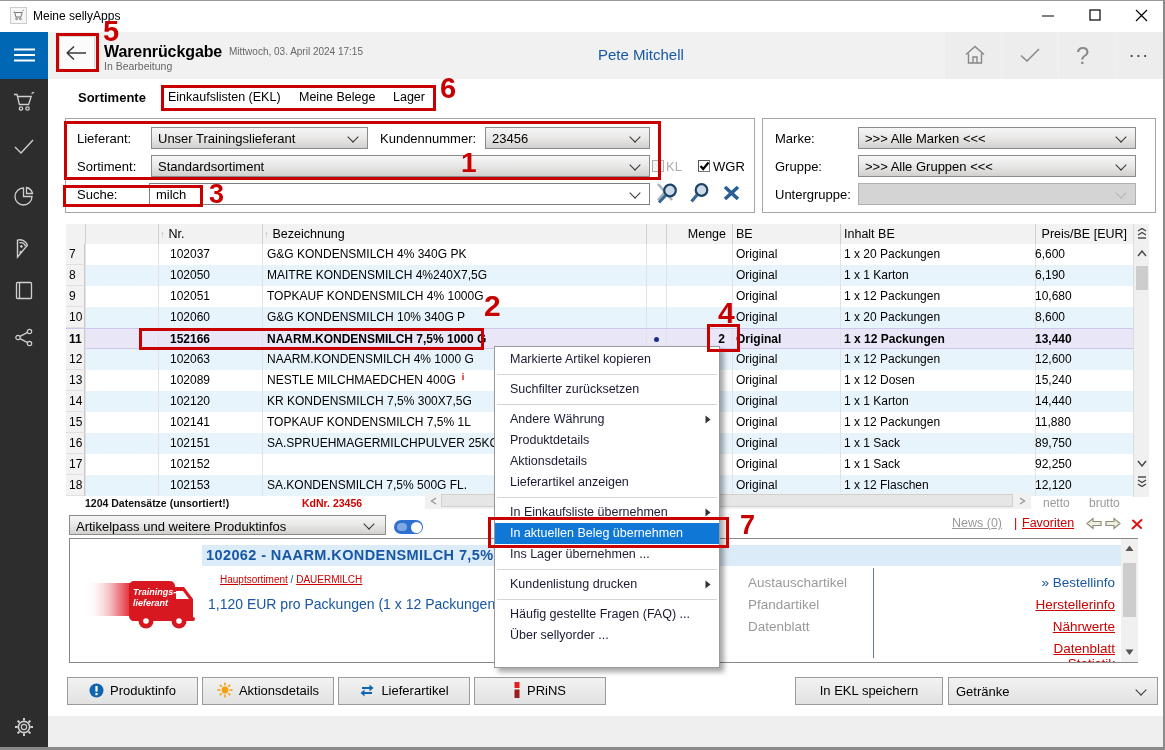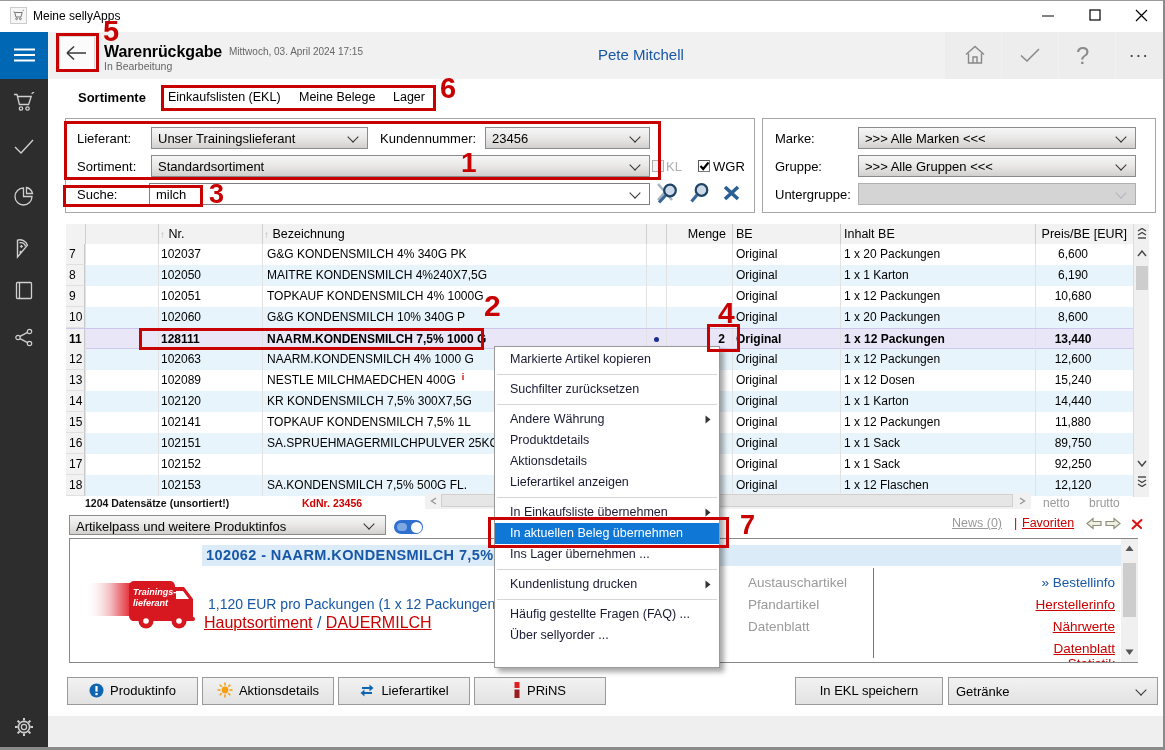--- a/index.html
+++ b/index.html
@@ -213,26 +213,26 @@
   </div>
 <div class="lbl" style="left:775px;top:187px;">Untergruppe:</div>
 <div class="ddgray" style="left:858px;top:183px;width:278px;height:22px;background:#d4d4d4;border-color:#b0b0b0;">
     <i class="chev chevlight" style="right:10px;top:5px;"></i>
   </div>
 
 <style>
   .trow{position:absolute;left:66px;width:1067px;height:21px;}
   .trow .c{position:absolute;top:0;height:21px;line-height:21px;font-size:12px;color:#000;box-sizing:border-box;}
   .cnum{left:0;width:19px;text-align:left;padding-left:3px;background:#f2f2f2;border-right:1px solid #c9c9c9;border-bottom:1px solid #e0e0e0;}
-  .cnr{left:92px;width:107px;padding-left:3px;}
+  .cnr{left:92px;width:107px;padding-left:12px;}
   .cbez{left:196px;width:384px;padding-left:5px;}
   .cmge{left:600px;width:66px;text-align:right;padding-right:7px;}
   .cbe{left:666px;width:108px;padding-left:4px;}
   .cinh{left:774px;width:195px;padding-left:4px;}
-  .cprs{left:969px;width:98px;text-align:center;padding-right:22px;}
+  .cprs{left:969px;width:98px;text-align:left;padding-right:22px;}
   .rowa{background:#ffffff;}
   .rowb{background:#e8f4fb;}
   .vgrid{position:absolute;top:0;width:1px;height:21px;background:#e2e2e2;}
 </style>
 
 <div class="abs" style="left:66px;top:224px;width:1067px;height:21px;background:#f2f2f2;border-bottom:1px solid #c8c8c8;box-sizing:border-box;">
   <div class="abs" style="left:94px;top:3px;font-size:12.5px;color:#000;"><span style="color:#b5b5b5;font-size:10px;">↑</span> Nr.</div>
   <div class="abs" style="left:198px;top:3px;font-size:12.5px;color:#000;"><span style="color:#b5b5b5;font-size:10px;">↑</span> Bezeichnung</div>
   <div class="abs" style="left:600px;top:3px;width:60px;text-align:right;font-size:12.5px;color:#000;">Menge</div>
   <div class="abs" style="left:670px;top:3px;font-size:12.5px;color:#000;">BE</div>
@@ -318,21 +318,21 @@
 <div class="trow rowsel" style="top:328px;background:#e9e6f7;font-weight:bold;border-top:1px solid #cdc7ec;border-bottom:1px solid #cdc7ec;box-sizing:border-box;">
     <div class="vgrid" style="left:19px;"></div>
     <div class="vgrid" style="left:92px;"></div>
     <div class="vgrid" style="left:196px;"></div>
     <div class="vgrid" style="left:580px;"></div>
     <div class="vgrid" style="left:600px;"></div>
     <div class="vgrid" style="left:666px;"></div>
     <div class="vgrid" style="left:774px;"></div>
     <div class="vgrid" style="left:969px;"></div>
     <div class="c cnum">11</div>
-    <div class="c cnr">128111</div>
+    <div class="c cnr">152166</div>
     <div class="c cbez">NAARM.KONDENSMILCH 7,5% 1000 G</div>
     <div class="c cmge">2</div>
     <div class="c cbe">Original</div>
     <div class="c cinh">1 x 12 Packungen</div>
     <div class="c cprs">13,440</div>
     <div class="abs" style="left:588px;top:8px;width:5px;height:5px;border-radius:50%;background:#1a2e8c;"></div>
   </div>
 <div class="trow rowb" style="top:349px;">
     <div class="vgrid" style="left:19px;"></div>
     <div class="vgrid" style="left:92px;"></div>
@@ -502,21 +502,21 @@
 <svg class="abs" style="left:1105px;top:517px;" width="16" height="13" viewBox="0 0 16 13">
     <path d="M1 4.5 H9 V1.5 L15 6.5 L9 11.5 V8.5 H1 Z" fill="#efefe6" stroke="#8f8f78" stroke-width="1.2"></path>
   </svg>
 <svg class="abs" style="left:1131px;top:518px;" width="12" height="12" viewBox="0 0 12 12">
     <path d="M2 2.5 L10 10 M10.5 2 L1.5 10.5" stroke="#dd1111" stroke-width="2" stroke-linecap="round"></path>
   </svg>
 
 <div class="abs" style="left:69px;top:538px;width:1069px;height:125px;border:1px solid #888;box-sizing:border-box;background:#fff;"></div>
 <div class="abs" style="left:202px;top:545px;width:919px;height:21px;background:#dcebf8;"></div>
 <div class="abs" style="left:206px;top:547px;font-size:14.5px;font-weight:bold;color:#1757a5;letter-spacing:0.4px;">102062 - NAARM.KONDENSMILCH 7,5% 1000 G</div>
-<div class="abs" style="left:204px;top:574px;font-size:16px;margin-top:40px;"><span style="color:#cc0000;text-decoration:underline;">Hauptsortiment</span><span style="color:#1757a5;"> / </span><span style="color:#cc0000;text-decoration:underline;">DAUERMILCH</span></div>
+<div class="abs" style="left:220px;top:574px;font-size:10px;"><span style="color:#cc0000;text-decoration:underline;">Hauptsortiment</span><span style="color:#1757a5;"> / </span><span style="color:#cc0000;text-decoration:underline;">DAUERMILCH</span></div>
 <div class="abs" style="left:208px;top:596px;font-size:14px;color:#1757a5;">1,120 EUR pro Packungen (1 x 12 Packungen)</div>
 
 <svg class="abs" style="left:85px;top:576px;" width="115" height="56" viewBox="0 0 115 56">
   <defs>
       <linearGradient id="speed" x1="0" y1="0" x2="1" y2="0">
         <stop offset="0" stop-color="#fff" stop-opacity="0"></stop>
         <stop offset="0.55" stop-color="#f3b9bd"></stop>
         <stop offset="1" stop-color="#e2242e"></stop>
       </linearGradient>
     </defs>

